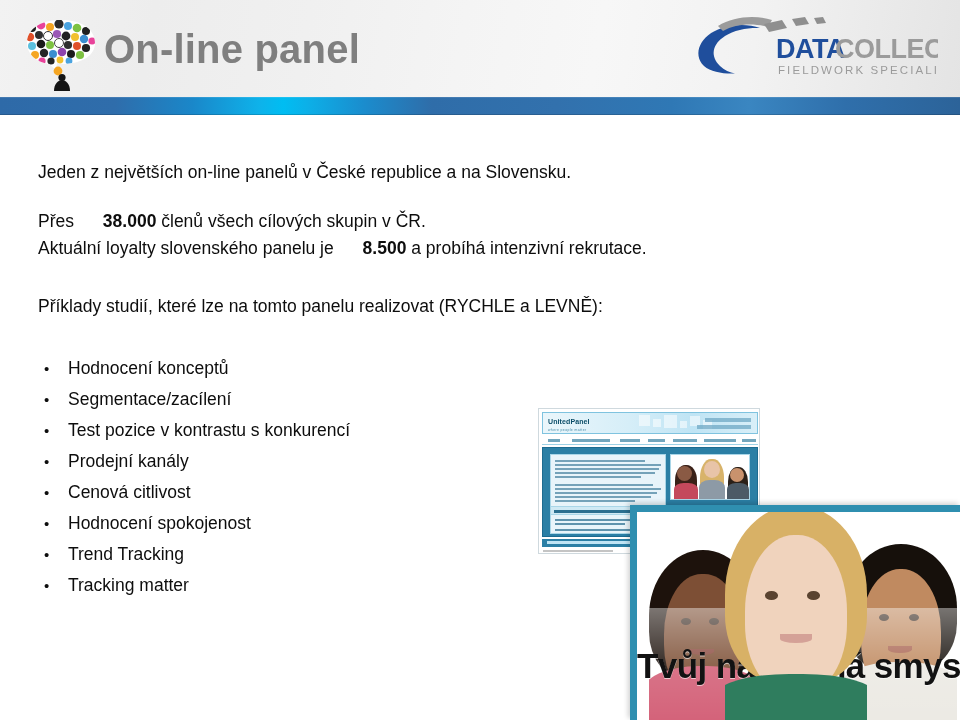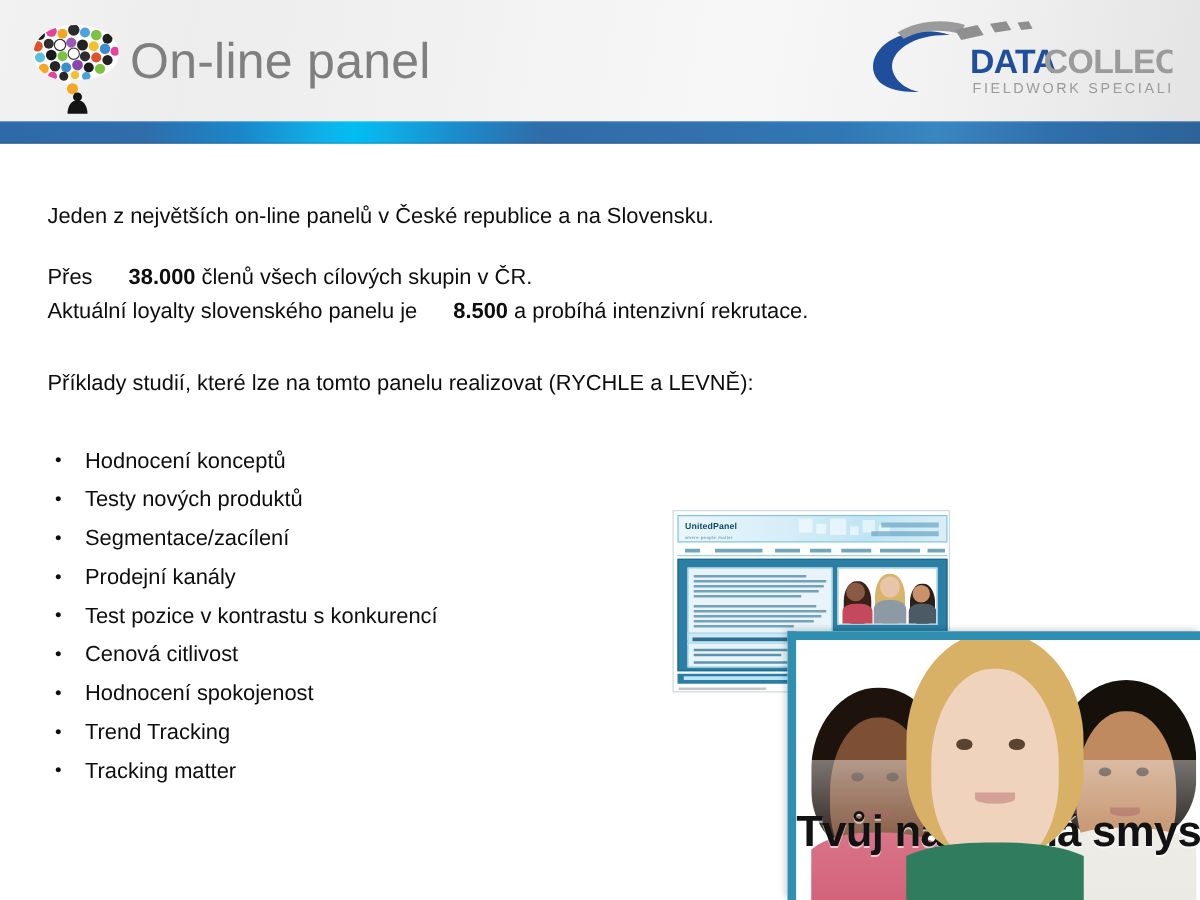--- a/index.html
+++ b/index.html
@@ -37,21 +37,21 @@
     position: absolute;
     left: 22px; top: 14px;
     width: 78px; height: 78px;
   }
   #bubble-icon svg { display: block; }
 
   #page-title {
     position: absolute;
     left: 104px; top: 23px;
     font-size: 40px;
-    font-weight: 400;
+    font-weight: 700;
     letter-spacing: 0.2px;
     color: #7f7f7f;
     line-height: 52px;
     white-space: nowrap;
   }
 
   
   #logo {
     position: absolute;
     right: 22px; top: 16px;
@@ -430,24 +430,23 @@
     </div>
 
     <div class="para" id="line-size">
       <span>Aktuální loyalty slovenského panelu je </span><b>8.500</b><span>  a probíhá intenzivní rekrutace.</span>
     </div>
 
     <div class="para" id="line-studies">Příklady studií, které lze na tomto panelu realizovat (RYCHLE a LEVNĚ):</div>
 
     <ul id="bullets">
       <li>Hodnocení konceptů</li>
-      <li>Testy nových produktů</li>
       <li>Segmentace/zacílení</li>
+      <li>Test pozice v kontrastu s konkurencí</li>
       <li>Prodejní kanály</li>
-      <li>Test pozice v kontrastu s konkurencí</li>
       <li>Cenová citlivost</li>
       <li>Hodnocení spokojenost</li>
       <li>Trend Tracking</li>
       <li>Tracking matter</li>
     </ul>
   </div>
 
   <div id="panel-shot">
 
     <div id="site">

